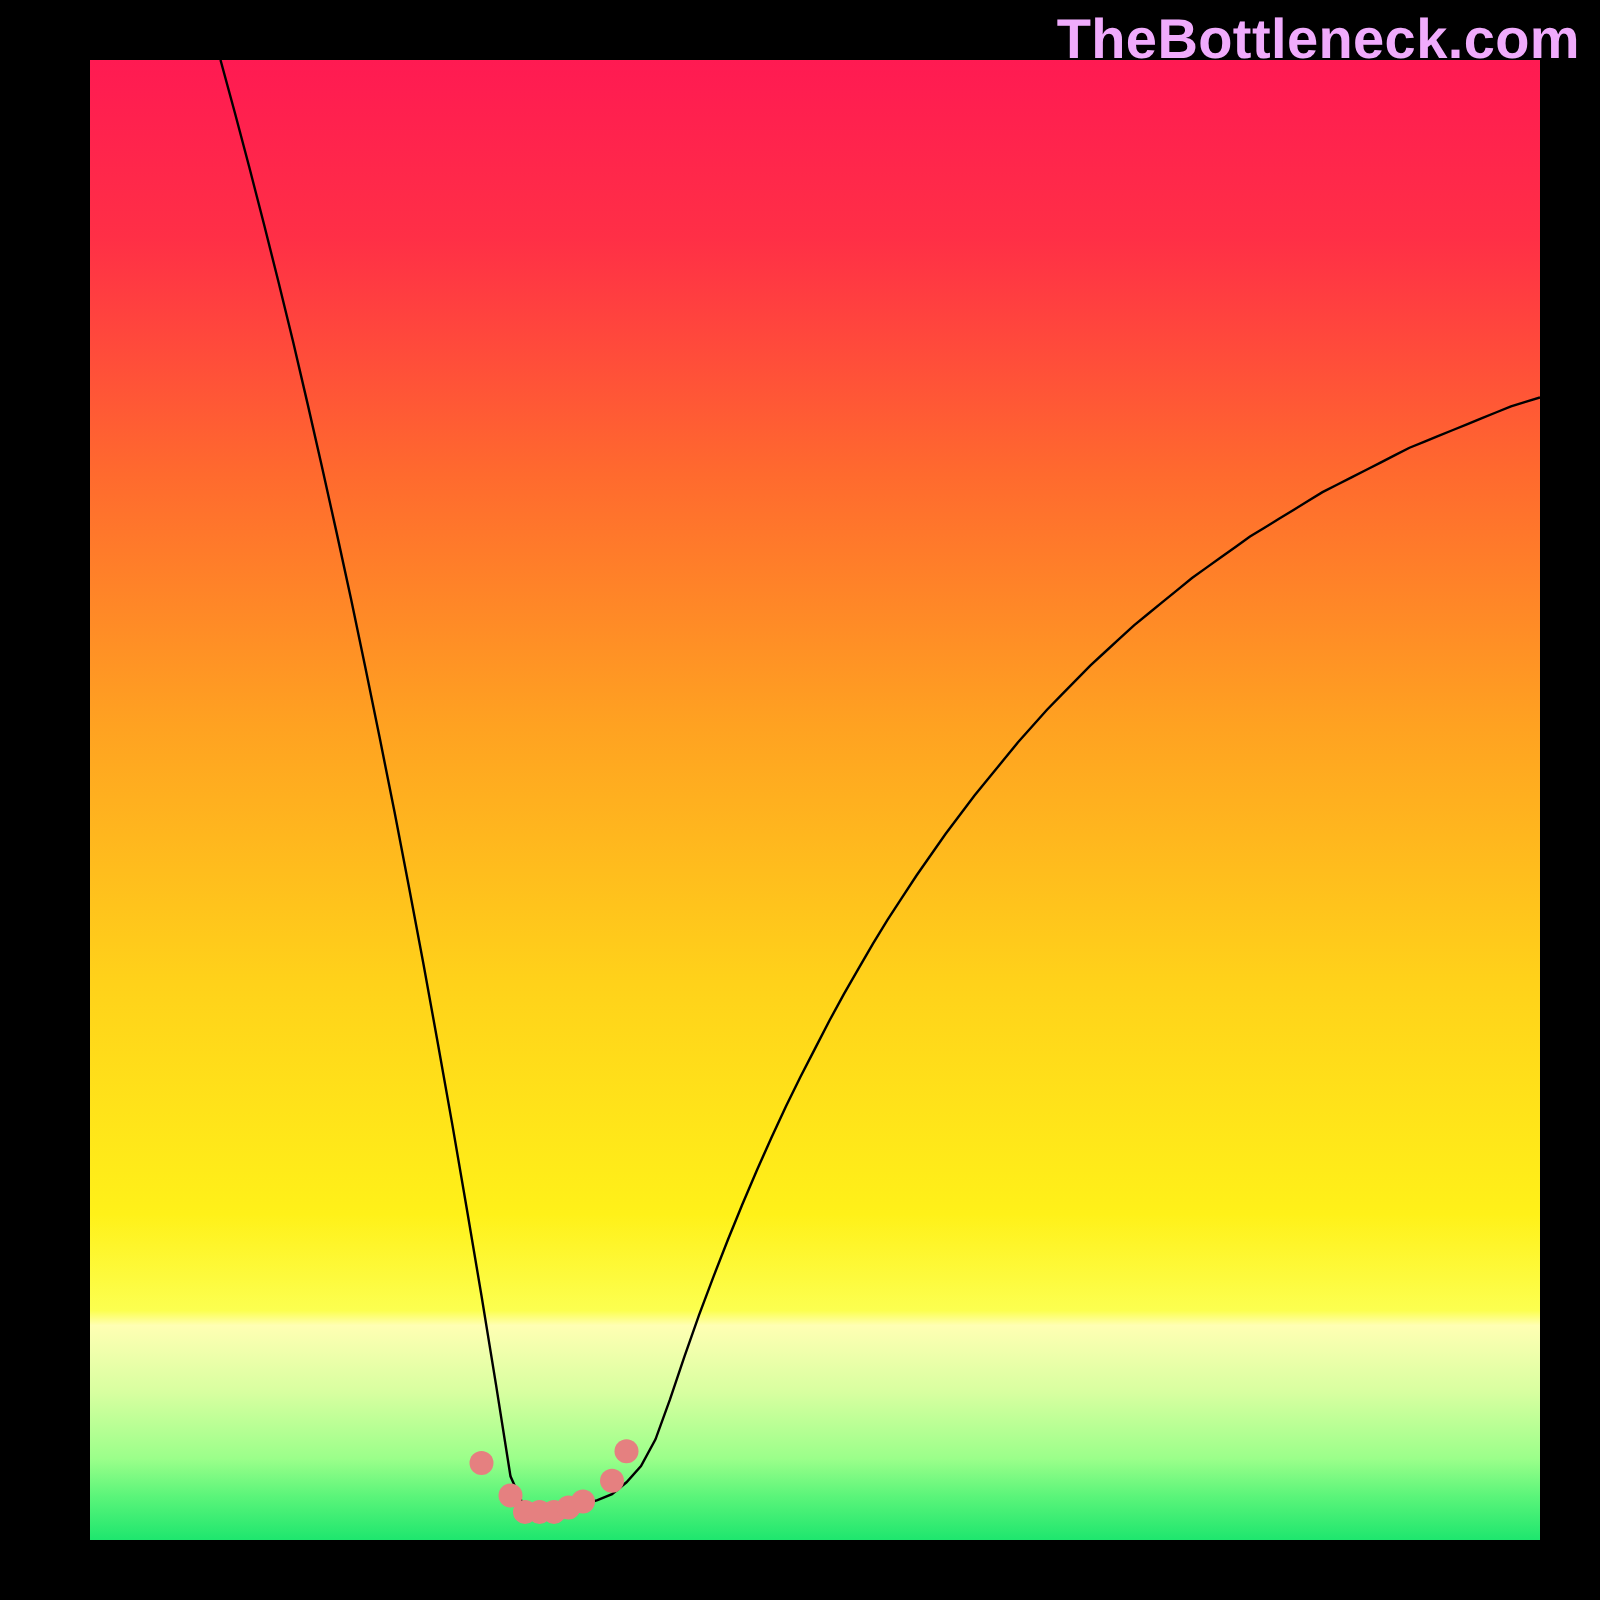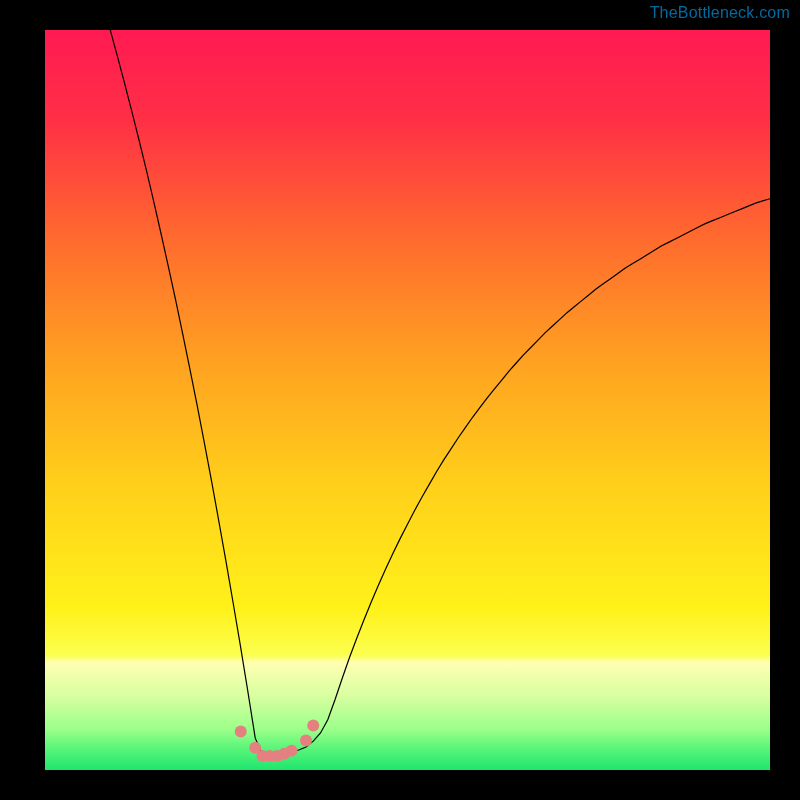--- a/index.html
+++ b/index.html
@@ -16,23 +16,23 @@
     left: 0;
     top: 0;
     width: 800px;
     height: 800px;
     background: #000;
   }
   .watermark {
     position: absolute;
     top: 4px;
     right: 10px;
-    color: #0369a1;
-    font-size: 16px;
-    font-weight: 400;
+    color: #f0abfc;
+    font-size: 28px;
+    font-weight: 700;
     letter-spacing: 0.2px;
     user-select: none;
   }
   .plot-wrap {
     position: absolute;
     left: 45px;
     top: 30px;
     width: 725px;
     height: 740px;
   }

